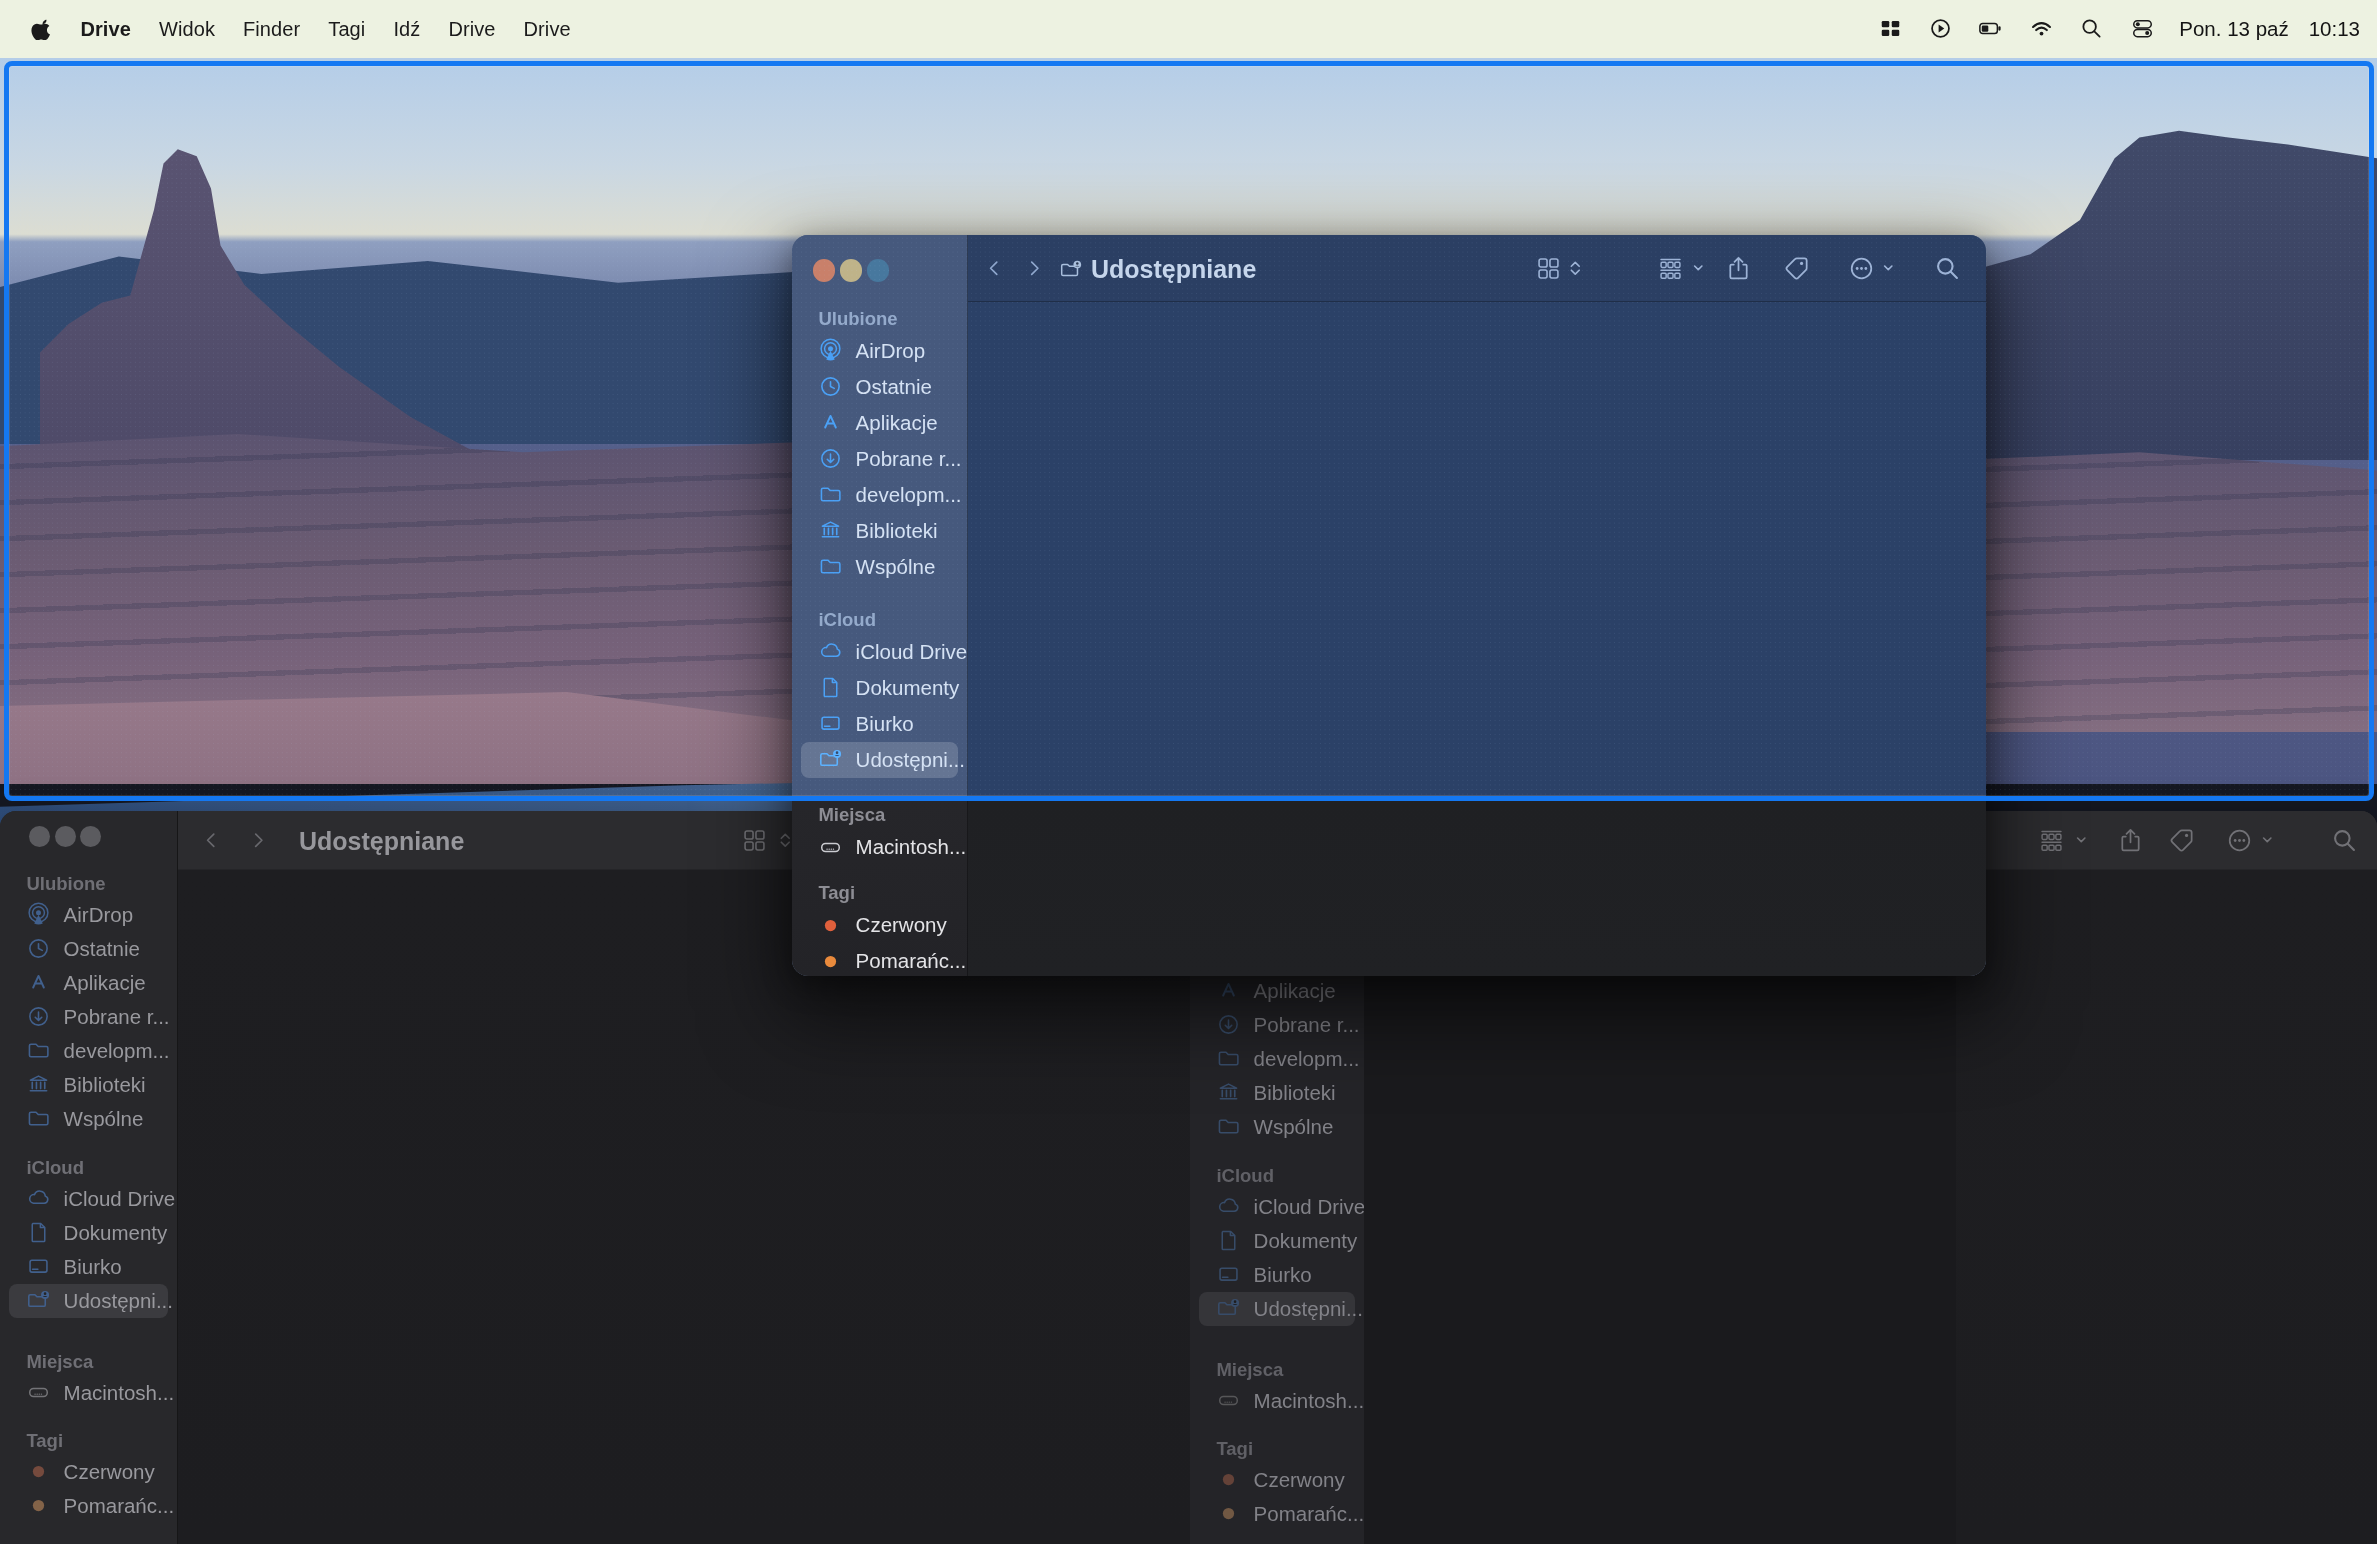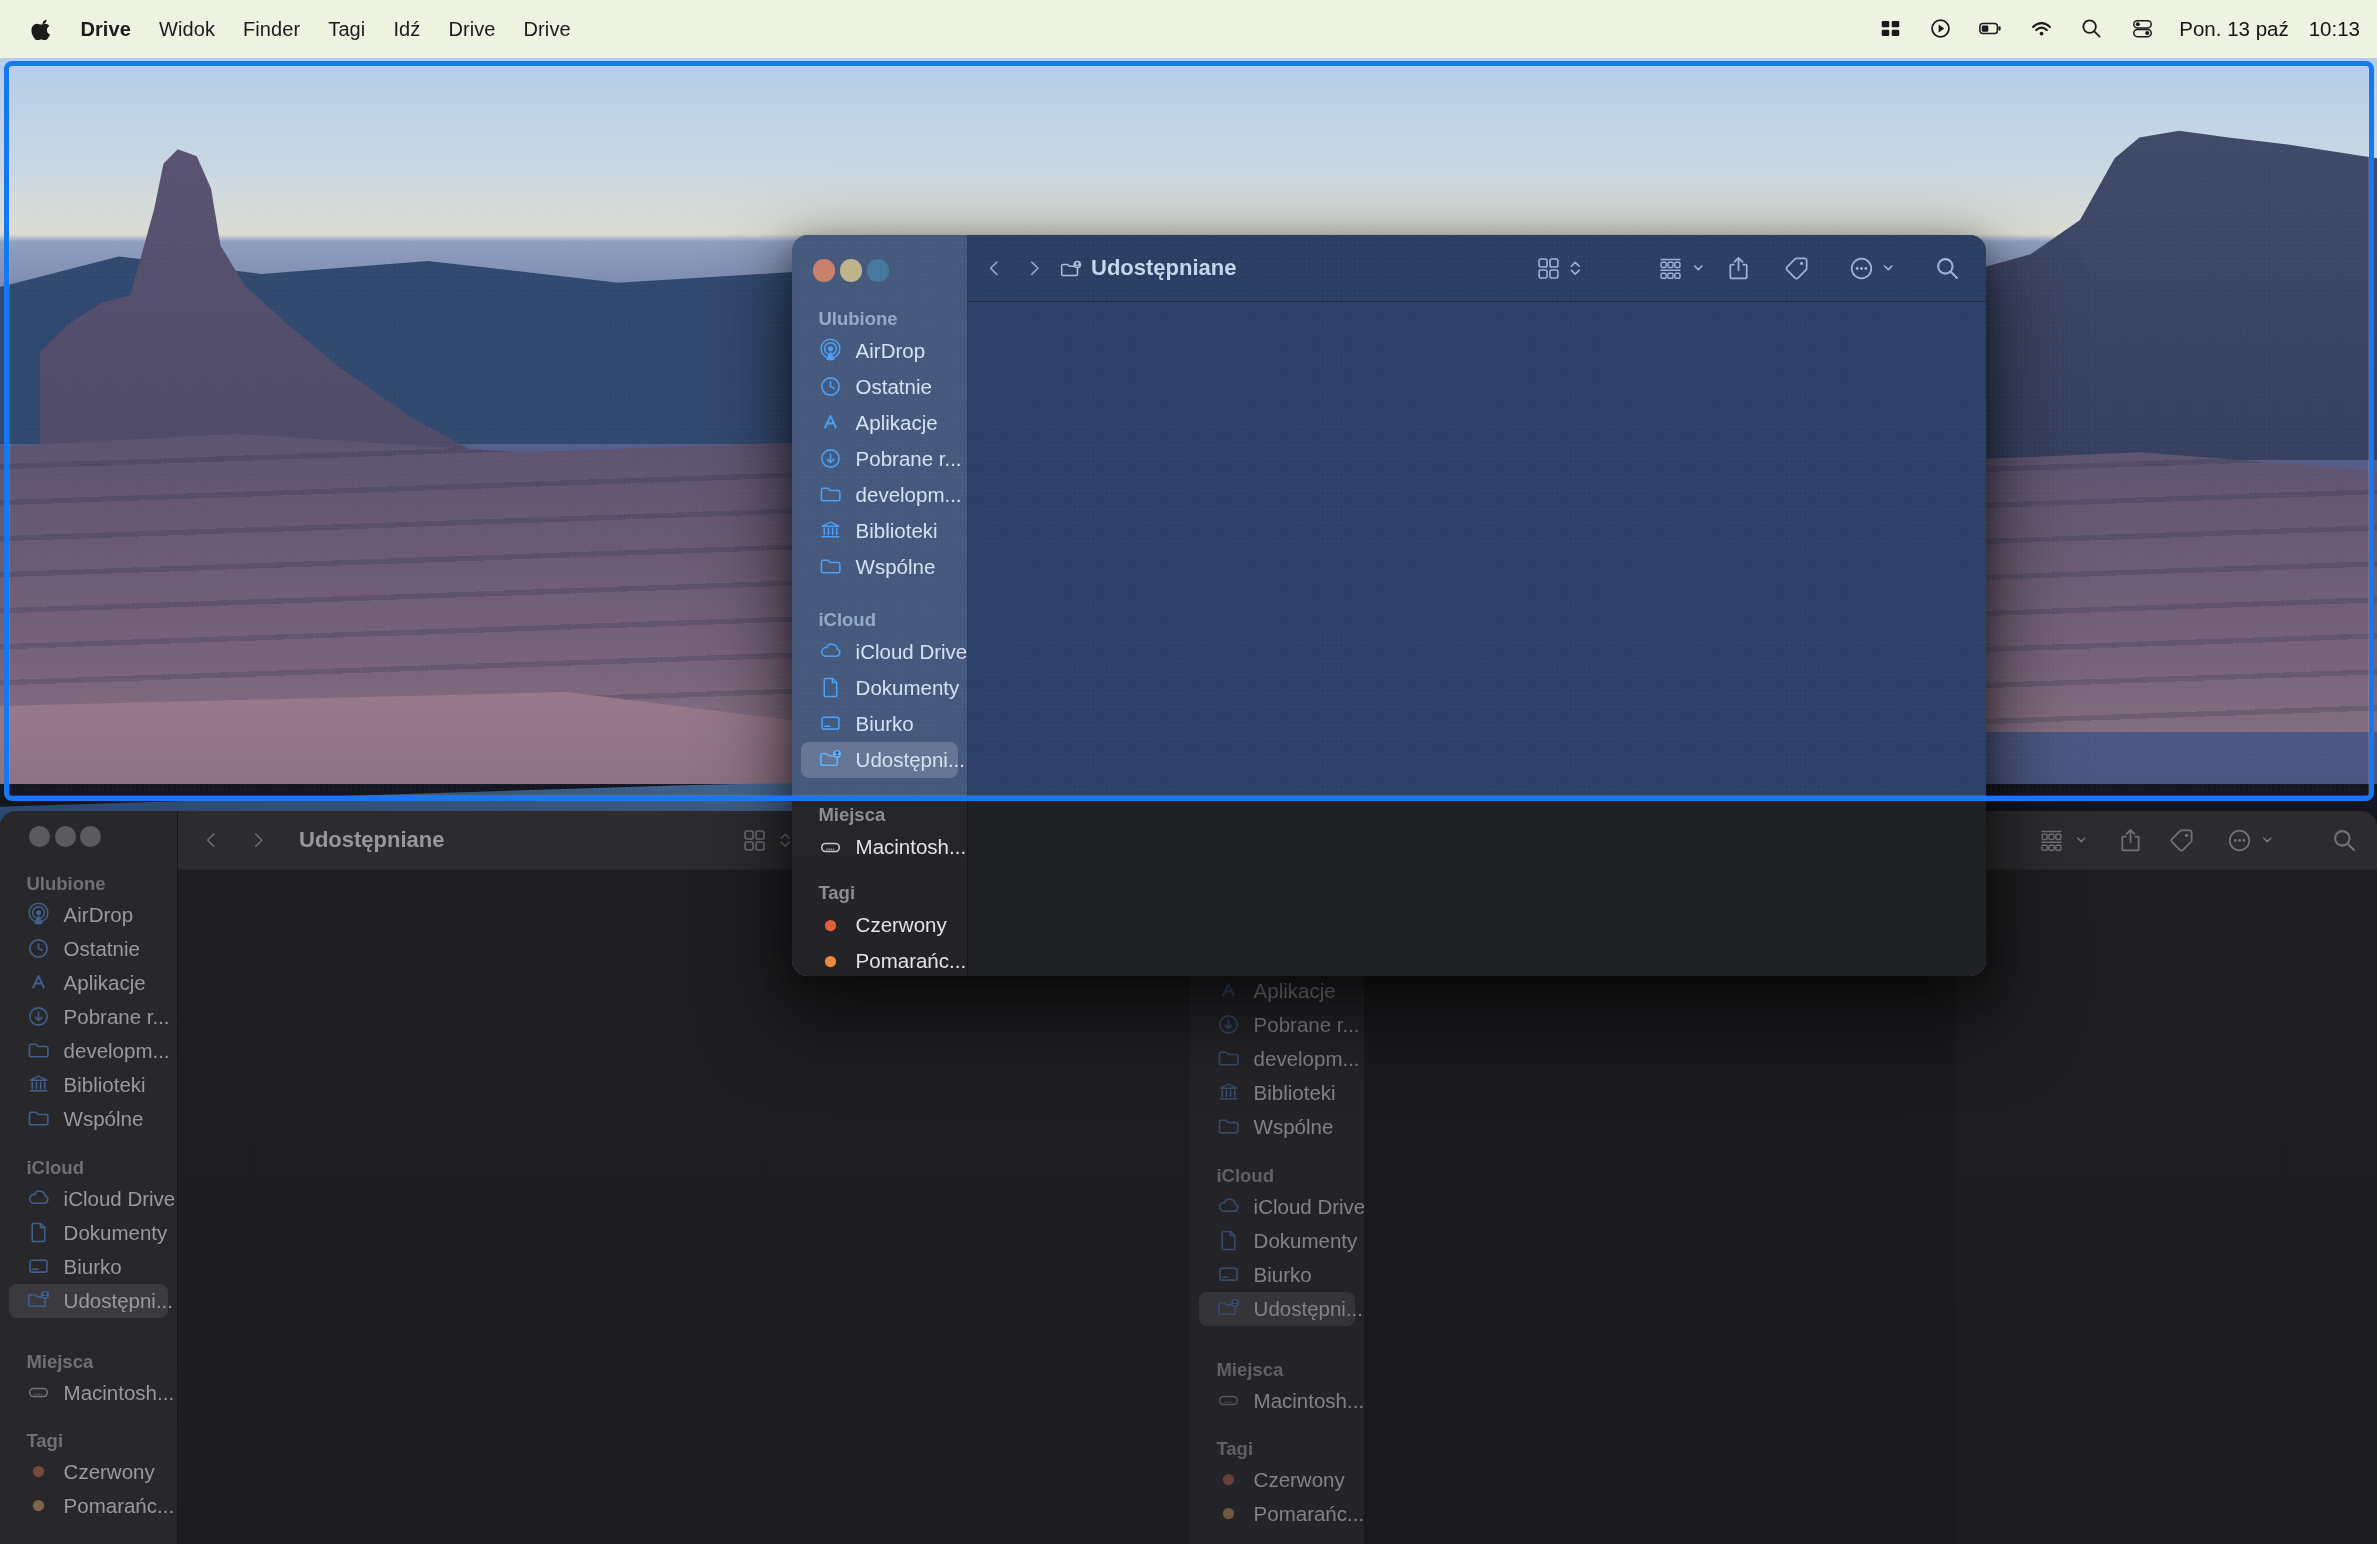--- a/index.html
+++ b/index.html
@@ -50,21 +50,21 @@
 
   
   .window{position:absolute;border-radius:16px;overflow:hidden;
           box-shadow:0 16px 46px rgba(0,0,0,.45), inset 0 0 0 0.7px rgba(255,255,255,.06);}
   .titlebar{position:absolute;left:0;top:0;right:0;}
   .lights{position:absolute;display:flex;gap:4.6px;}
   .light{border-radius:50%;}
   .tb-ic{position:absolute;width:29px;height:29px;display:flex;align-items:center;justify-content:center;}
   .tb-ic svg{width:29px;height:29px;}
   .tb-ic.sm svg{width:22.5px;height:22.5px;}
-  .win-title{position:absolute;font-size:22px;font-weight:700;white-space:nowrap;}
+  .win-title{position:absolute;font-size:25px;font-weight:700;white-space:nowrap;}
 
   
   .sb-wrap{position:absolute;left:0;right:0;}
   .sb-section{padding-top:0;}
   .sb-header{height:29px;line-height:29px;font-size:18.5px;font-weight:700;padding-left:26.4px;}
   .sb-item{display:flex;align-items:center;margin:0 9.2px;padding-left:16px;gap:12px;
            border-radius:8px;font-size:20.5px;white-space:nowrap;}
   .sb-item .ic{width:26.4px;height:26.4px;flex:0 0 26.4px;display:flex;align-items:center;justify-content:center;}
   .sb-item .ic svg{width:25px;height:25px;}
 

